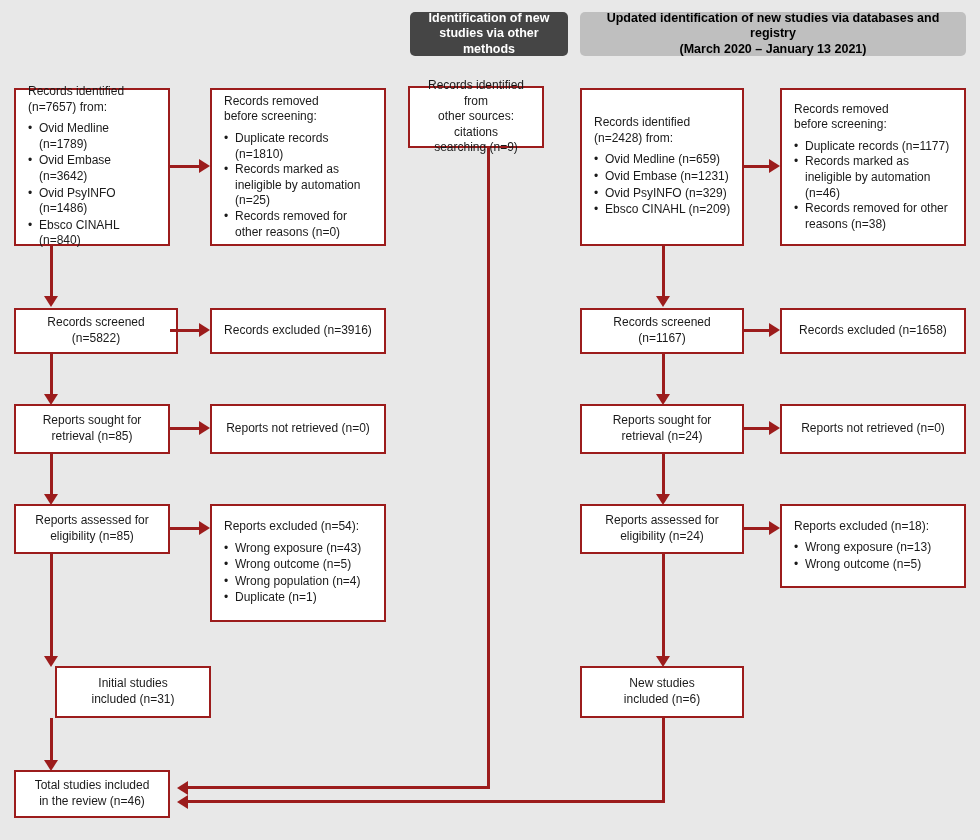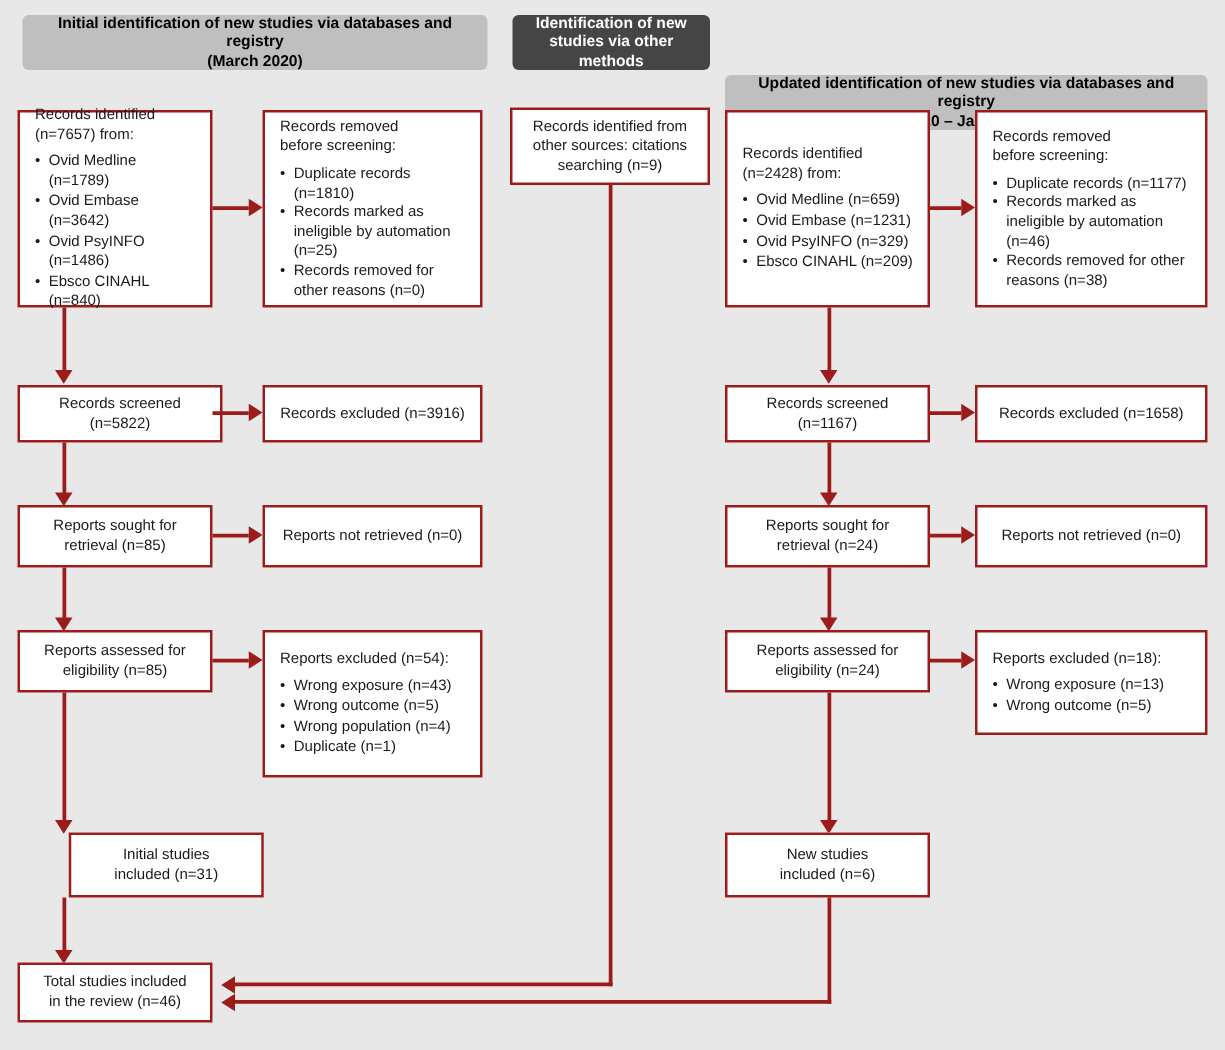--- a/index.html
+++ b/index.html
@@ -73,35 +73,29 @@
     border-top:7px solid transparent;
     border-bottom:7px solid transparent;
     border-right:11px solid #9c1c1c;
   }
 </style>
 </head>
 <body>
 
 <div id="stage">
 
-  <div class="banner grey" style="left:18px;top:12px;width:372px;height:44px;font-size:12.5px;">
-    <div>
-      <div>Initial identification of new studies via databases and registry</div>
-      <div>(March 2020)</div>
-    </div>
-  </div>
 
   <div class="banner dark" style="left:410px;top:12px;width:158px;height:44px;font-size:12.5px;">
     <div>
       <div>Identification of new</div>
       <div>studies via other methods</div>
     </div>
   </div>
 
-  <div class="banner grey" style="left:580px;top:12px;width:386px;height:44px;font-size:12.5px;margin-top:48px;">
+  <div class="banner grey" style="left:580px;top:12px;width:386px;height:44px;font-size:12.5px;">
     <div>
       <div>Updated identification of new studies via databases and registry</div>
       <div>(March 2020 – January 13 2021)</div>
     </div>
   </div>
 
   <div class="box left" style="left:14px;top:88px;width:156px;height:158px;font-size:12px;">
     <div class="pad l">
       <div class="title2">
         <div>Records identified</div>
@@ -195,21 +189,21 @@
   <div class="box center" style="left:14px;top:666px;width:156px;height:52px;font-size:12px;margin-left:41px;">
     <div class="pad">
       <div>Initial studies</div>
       <div>included (n=31)</div>
     </div>
   </div>
 
   <div class="ln vln" style="left:50px;top:718px;height:44px;"></div>
   <div class="arrow down" style="left:44px;top:760px;"></div>
 
-  <div class="box center" style="left:408px;top:86px;width:160px;height:62px;font-size:12px;">
+  <div class="box center" style="left:408px;top:86px;width:136px;height:62px;font-size:12px;">
     <div class="pad">
       <div>Records identified from</div>
       <div>other sources: citations</div>
       <div>searching (n=9)</div>
     </div>
   </div>
 
   <div class="ln vln" style="left:487px;top:148px;height:641px;"></div>
   <div class="ln hln" style="left:188px;top:786px;width:302px;"></div>
   <div class="arrow left" style="left:177px;top:781px;"></div>

